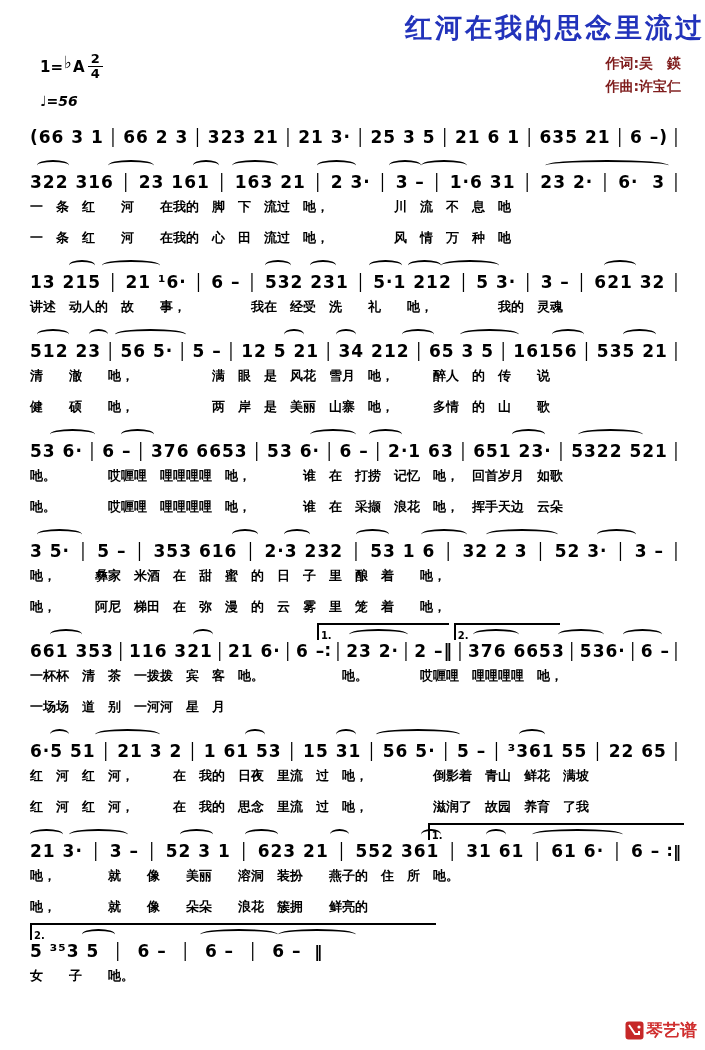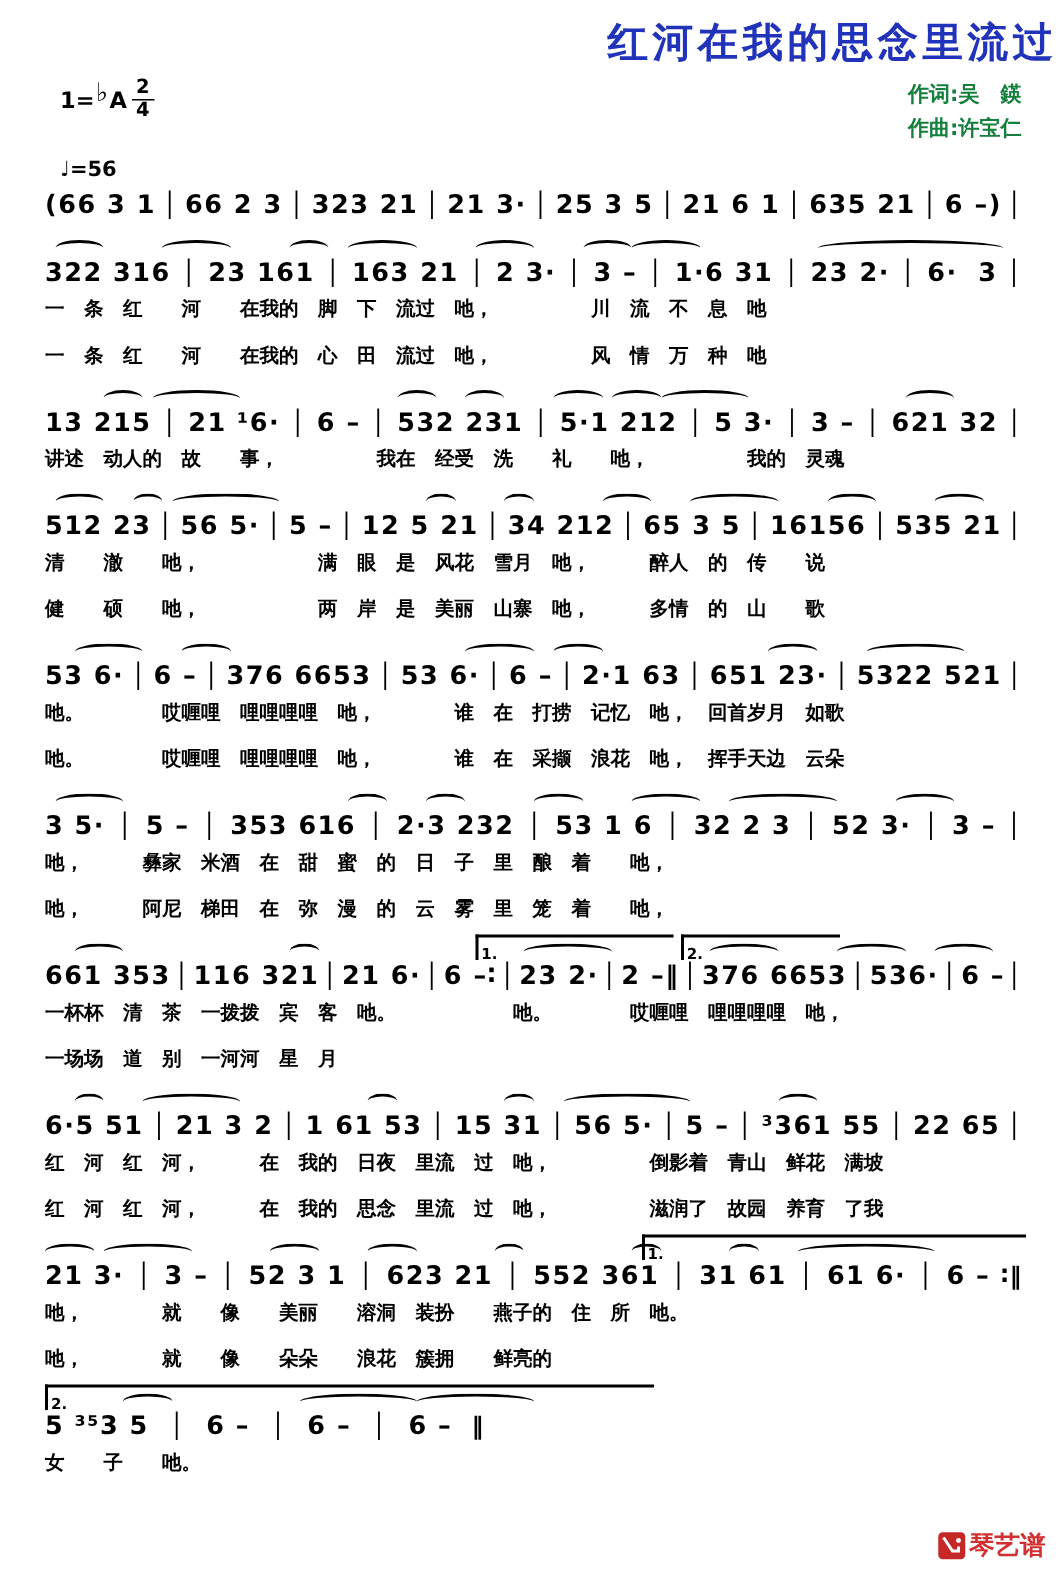--- a/index.html
+++ b/index.html
@@ -6,21 +6,21 @@
   .page{position:relative;width:705px;height:1050px;background:#ffffff;overflow:hidden;
         font-family:"DejaVu Sans",sans-serif;color:#000;}
   .title{position:absolute;top:10px;left:0;right:0;text-align:right;
          font-size:27px;font-weight:bold;letter-spacing:3px;}
   .keyblock{position:absolute;left:40px;top:52px;font-weight:bold;font-size:15px;}
   .keyrow{display:flex;align-items:center;}
   .flat{font-size:17px;position:relative;top:-5px;margin:0 1px;}
   .frac{display:inline-flex;flex-direction:column;text-align:center;
         font-size:13px;line-height:14px;margin-left:3px;}
   .frac .num{border-bottom:1.5px solid #000;padding:0 3px;}
-  .tempo{margin-top:24px;font-size:14px;font-weight:bold;}
+  .tempo{margin-top:12px;font-size:14px;font-weight:bold;font-style:italic;}
   .credits{position:absolute;right:24px;top:52px;font-size:14px;font-weight:bold;line-height:23px;}
   .score{position:absolute;left:30px;top:112px;width:652px;}
   .sysrow{margin-bottom:10px;}
   .notestrip{position:relative;padding-top:15px;}
   .slur{position:absolute;height:9px;border-top:2px solid #000;border-radius:50% 50% 0 0;top:3px;}
   .volta{position:absolute;top:-3px;height:15px;border-top:2px solid #000;border-left:2px solid #000;}
   .volta span{font-size:10px;font-weight:bold;position:relative;top:-1px;left:2px;}
   .notesrow{display:flex;justify-content:space-between;align-items:baseline;
             font-size:17px;font-weight:bold;letter-spacing:1px;}
   .measure{white-space:pre;}
@@ -44,21 +44,21 @@
         <span class="flat">♭</span>
         <span>A</span>
       <span class="frac">
         <span class="num">2</span>
         <span class="den">4</span>
       </span>
     </div>
     <div class="tempo">♩=56</div>
   </div>
 
-  <div class="credits" style="color: #15803d;">
+  <div class="credits" style="color: #7f1d1d;">
     <div>作词:吴　鍈</div>
     <div>作曲:许宝仁</div>
   </div>
 
   <div class="score" id="score">
       <div class="sysrow">
         <div class="notestrip">
           <div class="notesrow">
             <span class="measure">(66 3 1</span>
             <span class="bar">│</span>

